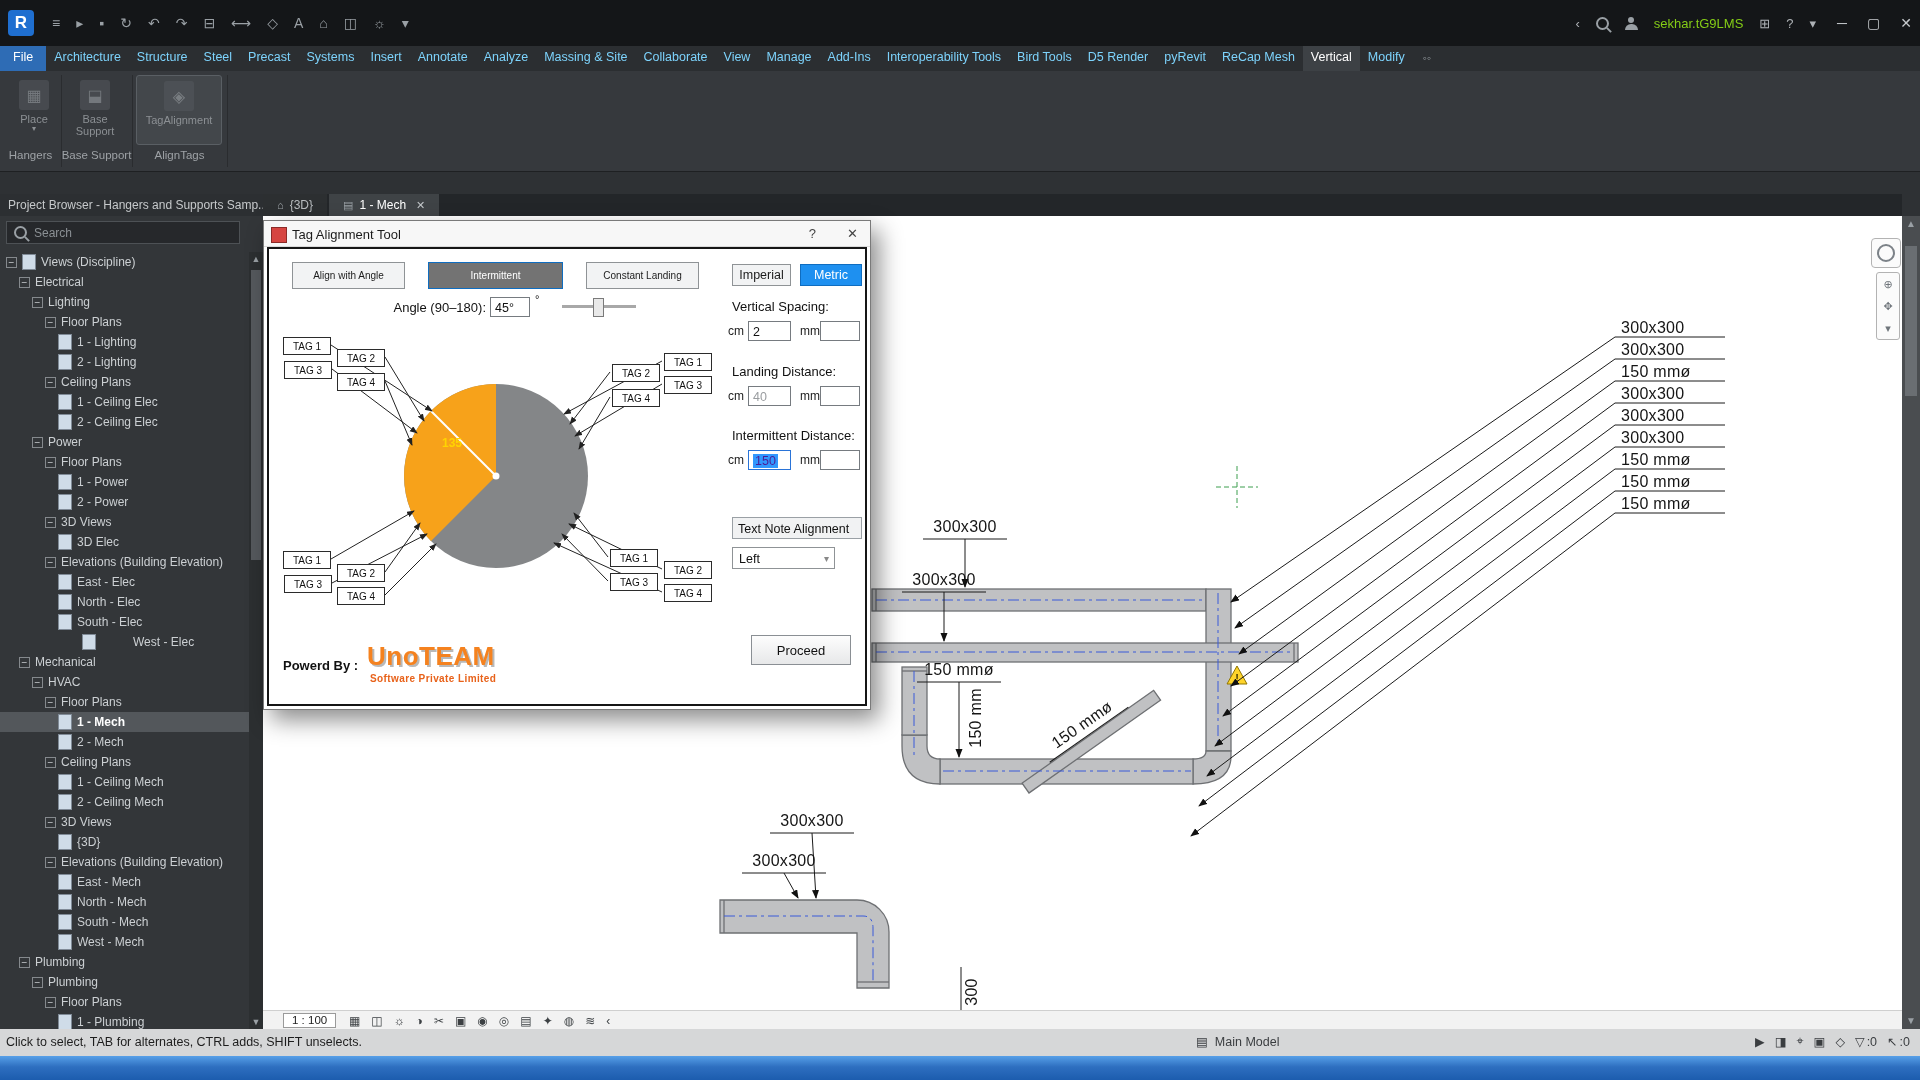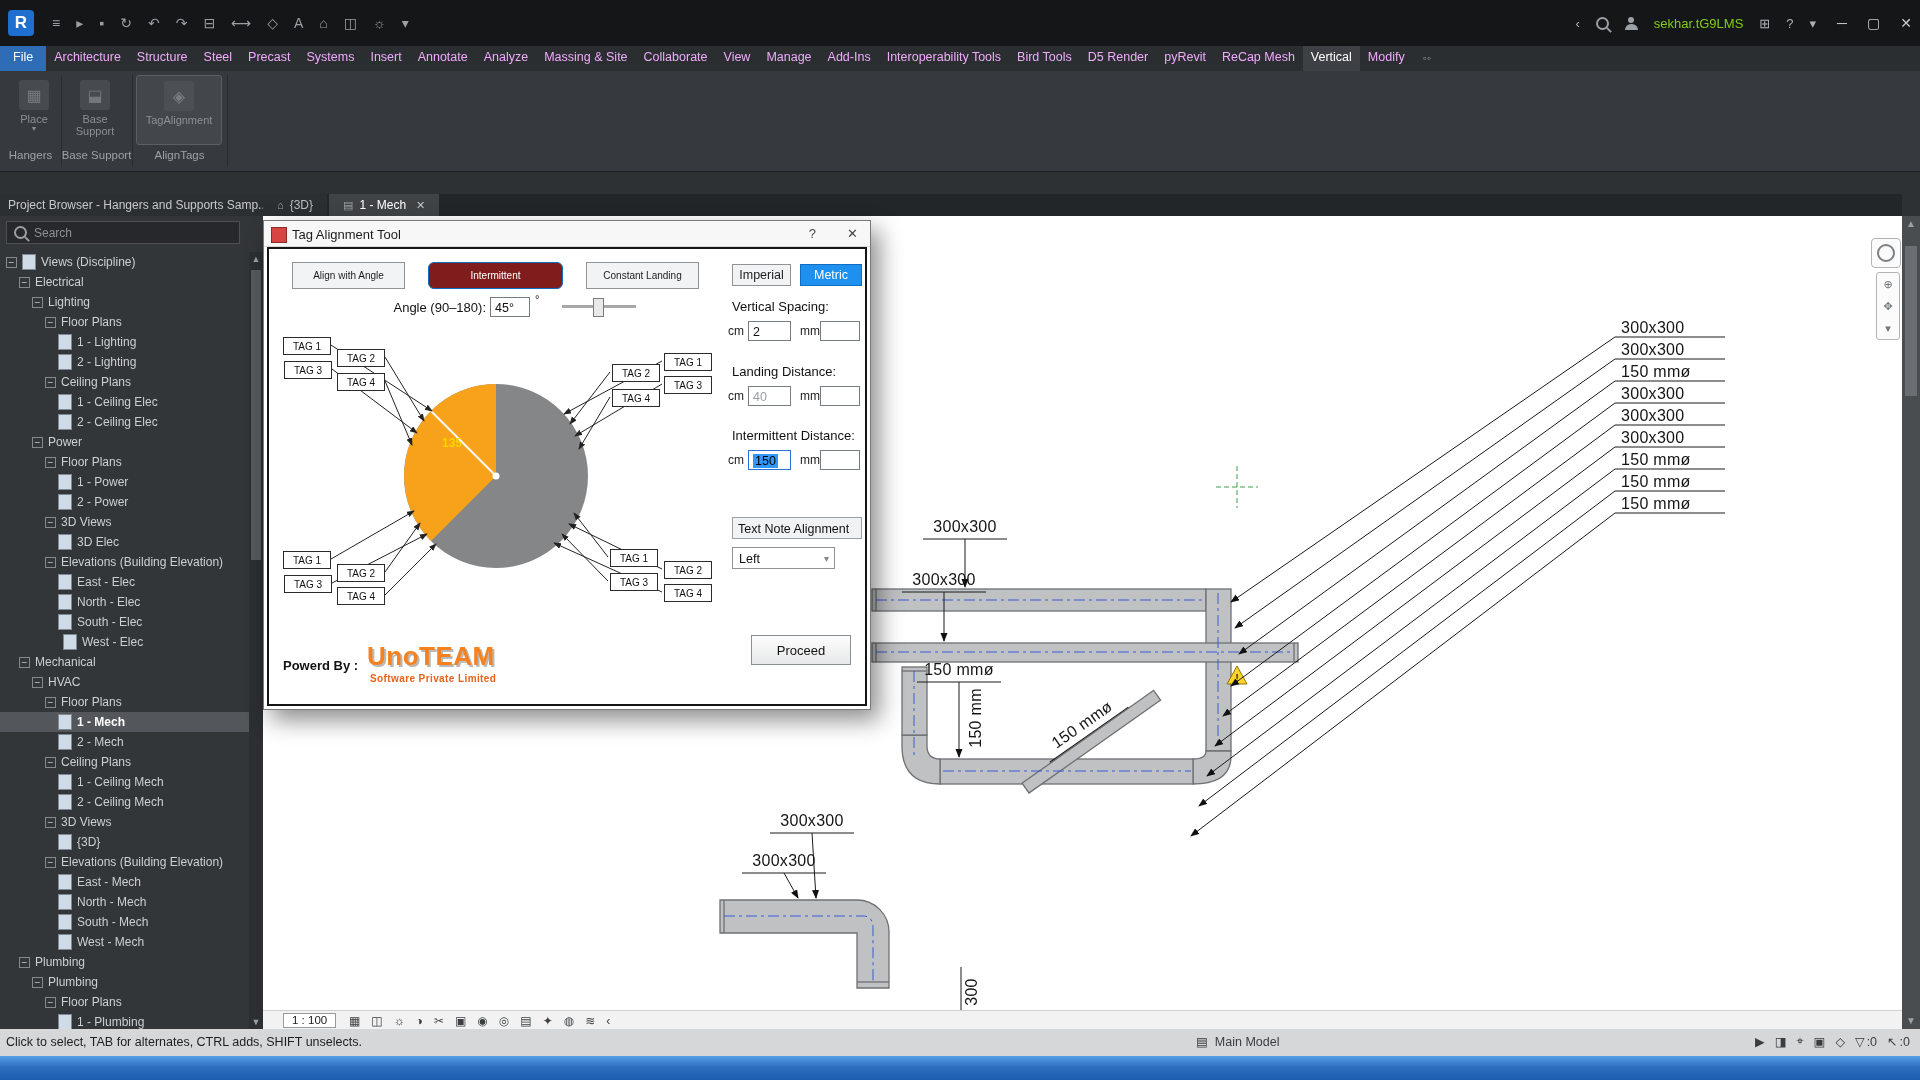--- a/index.html
+++ b/index.html
@@ -16,21 +16,21 @@
   .tb-right{position:absolute;right:104px;top:0;height:46px;display:flex;align-items:center;gap:16px;color:#aeb2b6;font-size:13px;}
   .mag{width:9px;height:9px;border:2px solid #9aa0a5;border-radius:50%;position:relative;}
   .mag::after{content:'';position:absolute;width:6px;height:2px;background:#9aa0a5;transform:rotate(45deg);right:-5px;bottom:-3px;}
   .usr{width:13px;height:13px;position:relative;}
   .usr::before{content:'';position:absolute;left:3.5px;top:0;width:6px;height:6px;border-radius:50%;background:#9aa0a5;}
   .usr::after{content:'';position:absolute;left:0;bottom:0;width:13px;height:6px;border-radius:6px 6px 0 0;background:#9aa0a5;}
   .username{color:#84cc16;}
   .win-controls{position:absolute;right:8px;top:0;height:46px;display:flex;align-items:center;gap:20px;color:#c7cacd;font-size:14px;}
   
   #menubar{position:absolute;left:0;top:46px;width:1920px;height:25px;background:#2b2e31;display:flex;align-items:stretch;}
-  .menu-tab{padding:4px 8px;font-size:12.5px;color:#f0abfc;white-space:nowrap;}
+  .menu-tab{padding:4px 8px;font-size:12.5px;color:#7dd3fc;white-space:nowrap;}
   .menu-tab.file{background:#2e6cb5;color:#fff;padding:4px 13px;}
   .menu-tab.active{background:#3d4145;color:#fff;}
   .menu-extra{color:#9aa0a5;font-size:12px;padding:5px 10px;}
   
   .ribbon{position:absolute;left:0;top:71px;width:1920px;height:100px;background:#36393d;border-bottom:1px solid #1e2022;}
   .ribbon-btn{position:absolute;top:4px;height:68px;text-align:center;color:#8c9094;font-size:11px;border-radius:3px;}
   .rb-icon{width:30px;height:30px;margin:5px auto 3px;background:#55595e;border-radius:3px;opacity:.55;
            display:flex;align-items:center;justify-content:center;color:#a8adb2;font-size:16px;}
   .rb-dd{font-size:8px;color:#8c9094;display:block;line-height:7px;}
   .panel-label{position:absolute;top:78px;font-size:11.5px;color:#9ea2a6;text-align:center;}
@@ -84,26 +84,26 @@
           box-shadow:8px 10px 22px rgba(0,0,0,.45);z-index:50;}
   .dlg-title{position:absolute;left:0;top:0;width:100%;height:26px;background:#f7f7f7;border-bottom:1px solid #d9d9d9;box-sizing:border-box;}
   .dlg-title-icon{position:absolute;left:7px;top:6px;width:14px;height:14px;background:#d64541;border:1px solid #8c2b28;}
   .dlg-title-text{position:absolute;left:28px;top:6px;font-size:13px;color:#1b1b1b;}
   .dlg-help{position:absolute;right:54px;top:5px;font-size:13px;color:#444;}
   .dlg-close{position:absolute;right:12px;top:5px;font-size:13px;color:#444;}
   .dlg-frame{position:absolute;left:3px;right:3px;top:26px;bottom:3px;border:2px solid #161616;pointer-events:none;}
   #dlg-svg{position:absolute;left:0;top:0;pointer-events:none;}
   .dlg-tab{position:absolute;height:27px;border:1px solid #8f9396;background:#f2f3f4;color:#1c1c1c;font-size:10px;
            display:flex;align-items:center;justify-content:center;box-sizing:border-box;}
-  .dlg-tab.active{background:#7f1d1d;border-color:#0f6dc0;color:#fff;border-radius:6px;}
+  .dlg-tab.active{background:#737373;border-color:#0f6dc0;color:#fff;}
   .dlg-label{position:absolute;font-size:13px;color:#111;}
   .dlg-input{position:absolute;height:20px;border:1px solid #767b80;background:#fff;font-size:12.5px;color:#111;
              line-height:20px;padding-left:4px;box-sizing:border-box;}
   .dlg-input.dim{color:#9a9da0;}
-  .selhl{background:#3297fd;color:#000000;padding:0 2px;}
+  .selhl{background:#3297fd;color:#4c1d95;padding:0 2px;}
   .unit-lbl{position:absolute;font-size:12px;color:#222;}
   .sl-track{position:absolute;left:298px;top:84px;width:74px;height:3px;background:#a8a8a8;}
   .sl-thumb{position:absolute;left:329px;top:77px;width:9px;height:17px;background:#e9e9e9;border:1px solid #7a7a7a;}
   .dtag{position:absolute;width:46px;height:16px;border:1px solid #2b2b2b;background:#fff;font-size:10px;color:#111;
         display:flex;align-items:center;justify-content:center;z-index:3;}
   .unit-btn{position:absolute;height:22px;border:1px solid #8f9396;background:#f2f3f4;font-size:12.5px;color:#1c1c1c;
             display:flex;align-items:center;justify-content:center;box-sizing:border-box;}
   .unit-btn.active{background:#1e90f0;border-color:#0f6dc0;color:#fff;}
   .tna-box{position:absolute;left:468px;top:296px;width:130px;height:22px;border:1px solid #9aa0a5;background:#f1f2f3;
            font-size:12.5px;color:#111;line-height:22px;padding-left:5px;box-sizing:border-box;}
@@ -291,21 +291,21 @@
         <span class="tree-lbl">East - Elec</span>
       </div>
       <div class="tree-row" style="padding-left: 58px;">
         <span class="view-ic"></span>
         <span class="tree-lbl">North - Elec</span>
       </div>
       <div class="tree-row" style="padding-left: 58px;">
         <span class="view-ic"></span>
         <span class="tree-lbl">South - Elec</span>
       </div>
-      <div class="tree-row" style="padding-left: 63px;">
+      <div class="tree-row" style="padding-left: 82px; gap: 32px;">
         <span class="view-ic"></span>
         <span class="tree-lbl">West - Elec</span>
       </div>
       <div class="tree-row" style="padding-left: 19px;">
         <span class="expander">−</span>
         <span class="tree-lbl">Mechanical</span>
       </div>
       <div class="tree-row" style="padding-left: 32px;">
         <span class="expander">−</span>
         <span class="tree-lbl">HVAC</span>

